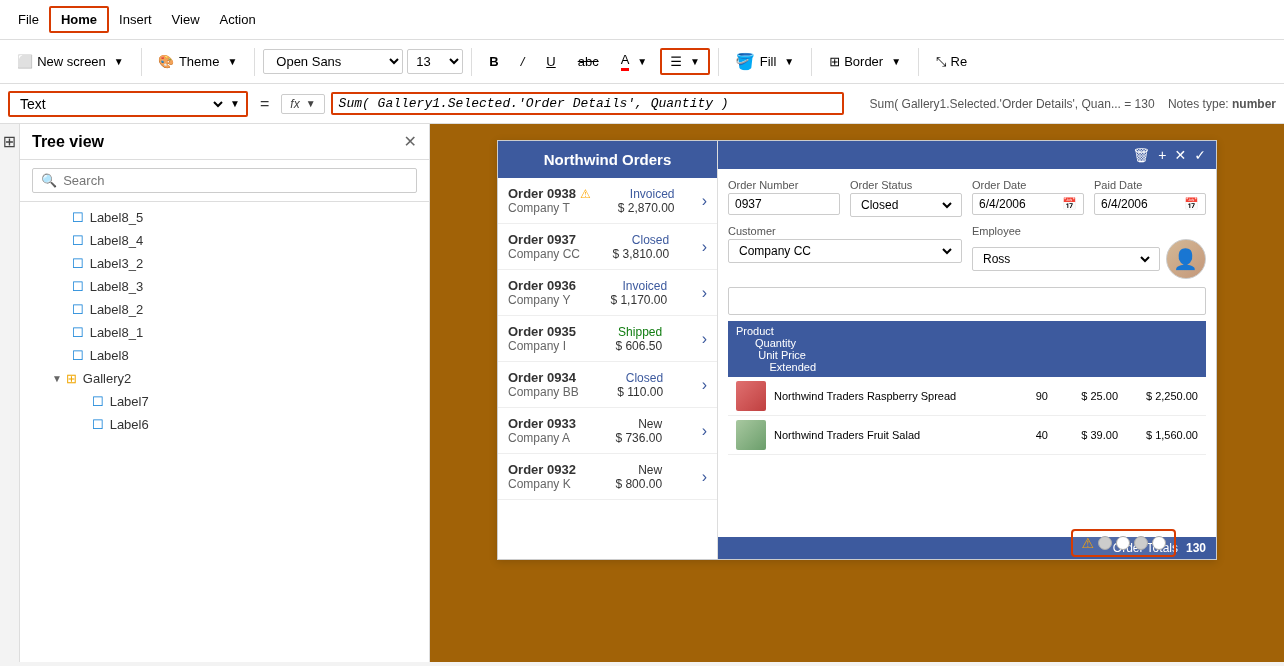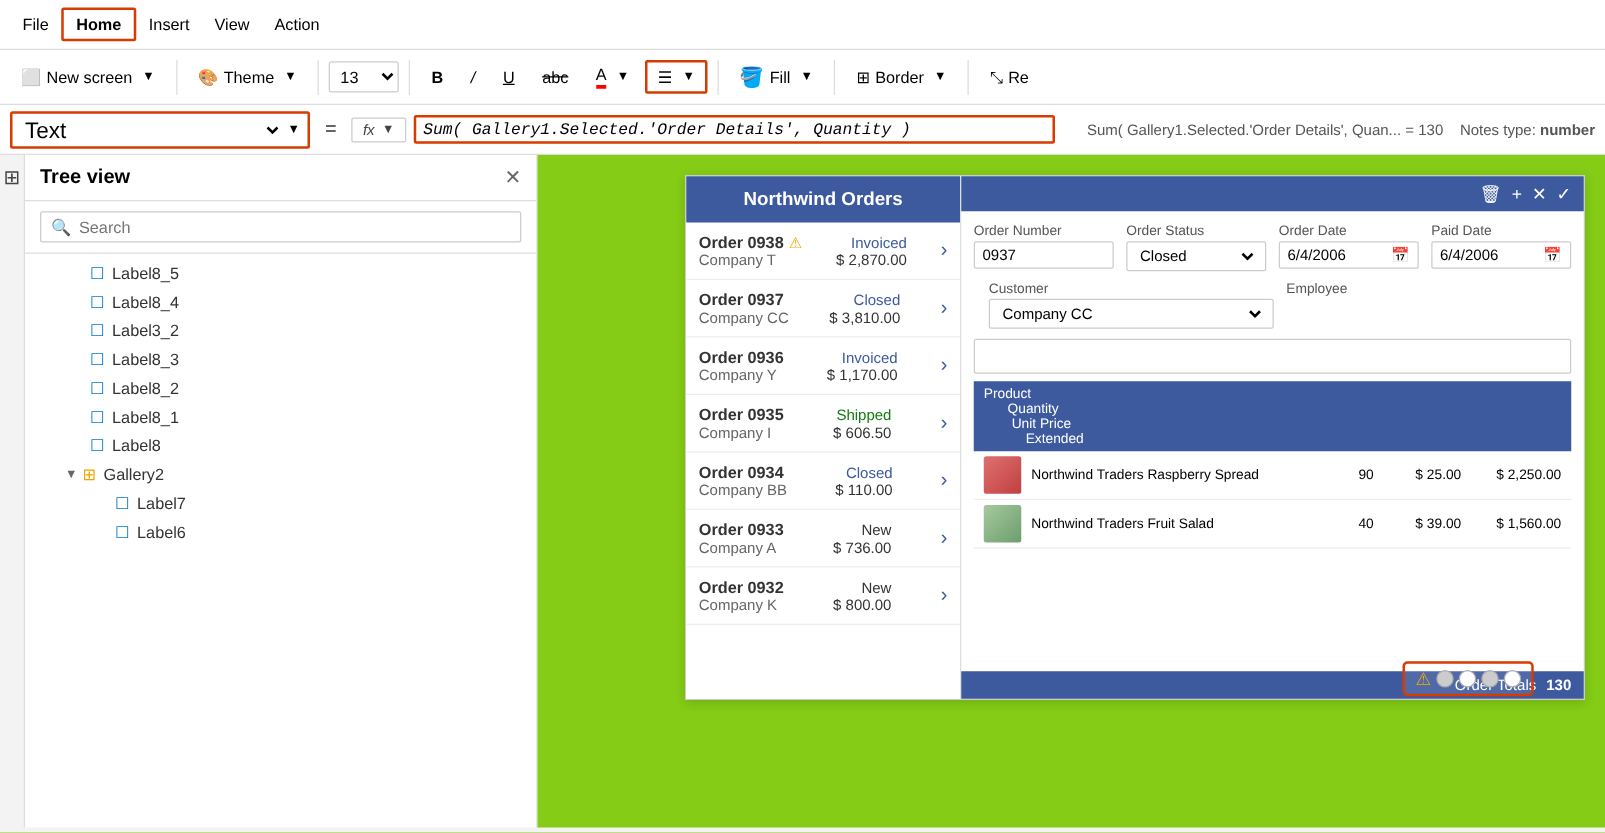--- a/index.html
+++ b/index.html
@@ -36,21 +36,21 @@
 
     
     .formula-bar {
       display: flex; align-items: center; background: white; border-bottom: 1px solid #ddd;
       padding: 4px 8px; height: 40px; gap: 6px;
     }
     .property-select-wrapper {
       border: 2px solid #d83b01; border-radius: 2px; display: flex; align-items: center;
       padding: 2px 6px; min-width: 240px; background: white;
     }
-    .property-select { border: none; outline: none; font-size: 18px; flex: 1; background: transparent; cursor: pointer; }
+    .property-select { border: none; outline: none; font-size: 14px; flex: 1; background: transparent; cursor: pointer; }
     .equals-sign { font-size: 16px; padding: 0 6px; color: #333; }
     .fx-btn { border: 1px solid #ccc; border-radius: 2px; padding: 2px 8px; font-size: 12px; cursor: pointer; background: white; color: #444; display: flex; align-items: center; gap: 2px; }
     .formula-input-wrapper {
       border: 2px solid #d83b01; border-radius: 2px; flex: 1; padding: 2px 6px;
       font-style: italic; font-size: 13px; background: white; display: flex; align-items: center;
     }
     .formula-text { font-style: italic; color: #000; font-family: 'Courier New', monospace; font-size: 13px; }
     .formula-hint {
       margin-left: 20px; font-size: 12px; color: #555;
     }
@@ -89,21 +89,21 @@
 
     
     .left-strip {
       width: 20px; background: #f3f3f3; border-right: 1px solid #ddd;
       display: flex; flex-direction: column; align-items: center; padding: 8px 0;
     }
     .layers-icon { font-size: 16px; color: #444; cursor: pointer; }
 
     
     .canvas-area {
-      flex: 1; background: #84cc16; display: flex; justify-content: flex-end;
+      flex: 1; background: #a16207; display: flex; justify-content: center;
       align-items: flex-start; padding: 16px; overflow: hidden; position: relative;
     }
 
     
     .app-preview {
       background: white; border: 1px solid #ccc; display: flex;
       width: 720px; height: 420px; position: relative; box-shadow: 0 2px 8px rgba(0,0,0,0.15);
     }
 
     
@@ -211,20 +211,23 @@
     <span>New screen</span>
     <span class="chevron-down">▼</span>
   </button>
   <div class="toolbar-sep"></div>
   <button class="toolbar-btn">
     <span>🎨</span>
     <span>Theme</span>
     <span class="chevron-down">▼</span>
   </button>
   <div class="toolbar-sep"></div>
+  <select class="font-select">
+    <option>Open Sans</option>
+  </select>
   <select class="font-size-select">
     <option>13</option>
   </select>
   <div class="toolbar-sep"></div>
   <button class="toolbar-btn">
       <strong>B</strong>
     </button>
   <button class="toolbar-btn">
       <em>/</em>
     </button>
@@ -494,30 +497,38 @@
             <div class="detail-field">
               <div class="detail-field-label">Paid Date</div>
               <div class="detail-field-value with-calendar">
                 <span>6/4/2006</span>
                 <span class="calendar-icon">📅</span>
               </div>
             </div>
           </div>
 
           <div class="detail-row">
-            <div class="detail-field" style="flex:2;margin-left:12px;">
+            <div class="detail-field" style="flex:2;">
               <div class="detail-field-label">Customer</div>
               <div class="detail-field-value">
                 <select style="font-size:12px;border:none;outline:none;background:transparent;flex:1;">
                   <option>Company CC</option>
                 </select>
               </div>
             </div>
             <div class="detail-field" style="flex:2; display:flex; flex-direction:column;">
               <div class="detail-field-label">Employee</div>
+              <div style="display:flex; align-items:center; gap:6px;">
+                <div class="detail-field-value" style="flex:1;">
+                  <select style="font-size:12px;border:none;outline:none;background:transparent;flex:1;">
+                    <option>Ross</option>
+                  </select>
+                </div>
+                <div class="employee-avatar">👤</div>
+              </div>
             </div>
           </div>
 
           <div style="margin-bottom:6px;">
             <input class="notes-field" type="text" value="" style="">
           </div>
 
           <div class="products-header">
             <div class="product-col">Product</div>
             <div class="qty-col">Quantity</div>

